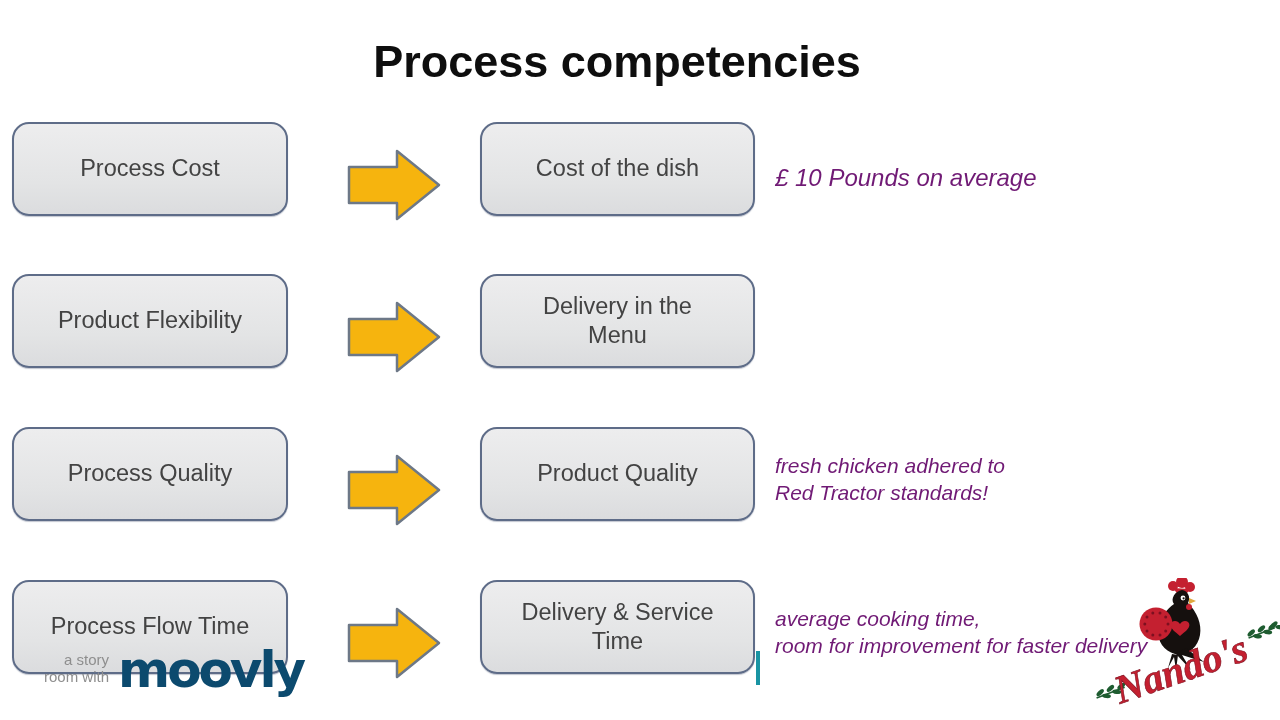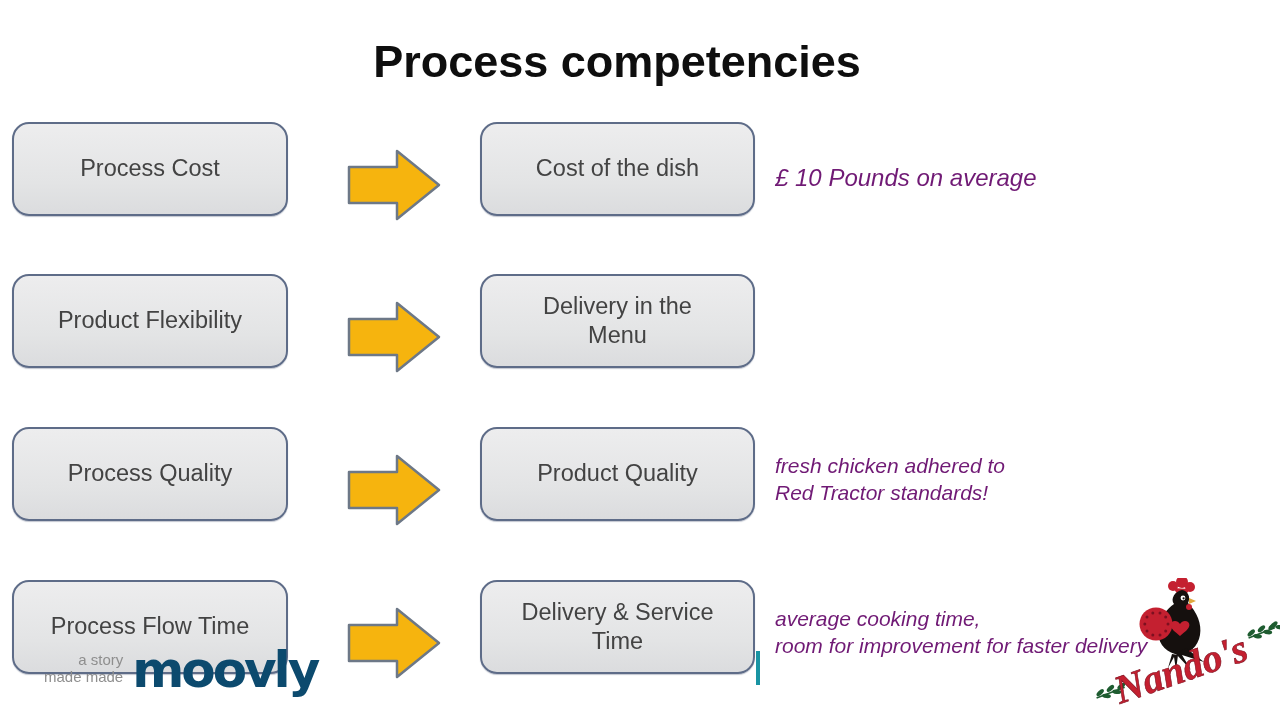--- a/index.html
+++ b/index.html
@@ -94,21 +94,21 @@
     </div>
     <div class="note">average cooking time,
 room for improvement for faster delivery</div>
   </div>
 
   <div class="text-cursor"></div>
 
   <div class="moovly">
     <div class="moovly-pre">
       <div>a story</div>
-      <div>made made</div>
+      <div>room with</div>
     </div>
     <div class="moovly-logo">moovly</div>
   </div>
 
   <svg class="nandos" viewBox="0 0 192 140">
     <g>
 
       <circle cx="83" cy="8" r="5" fill="#C42030"></circle>
       <circle cx="92" cy="4" r="6" fill="#C42030"></circle>
       <circle cx="100" cy="9" r="5" fill="#C42030"></circle>

